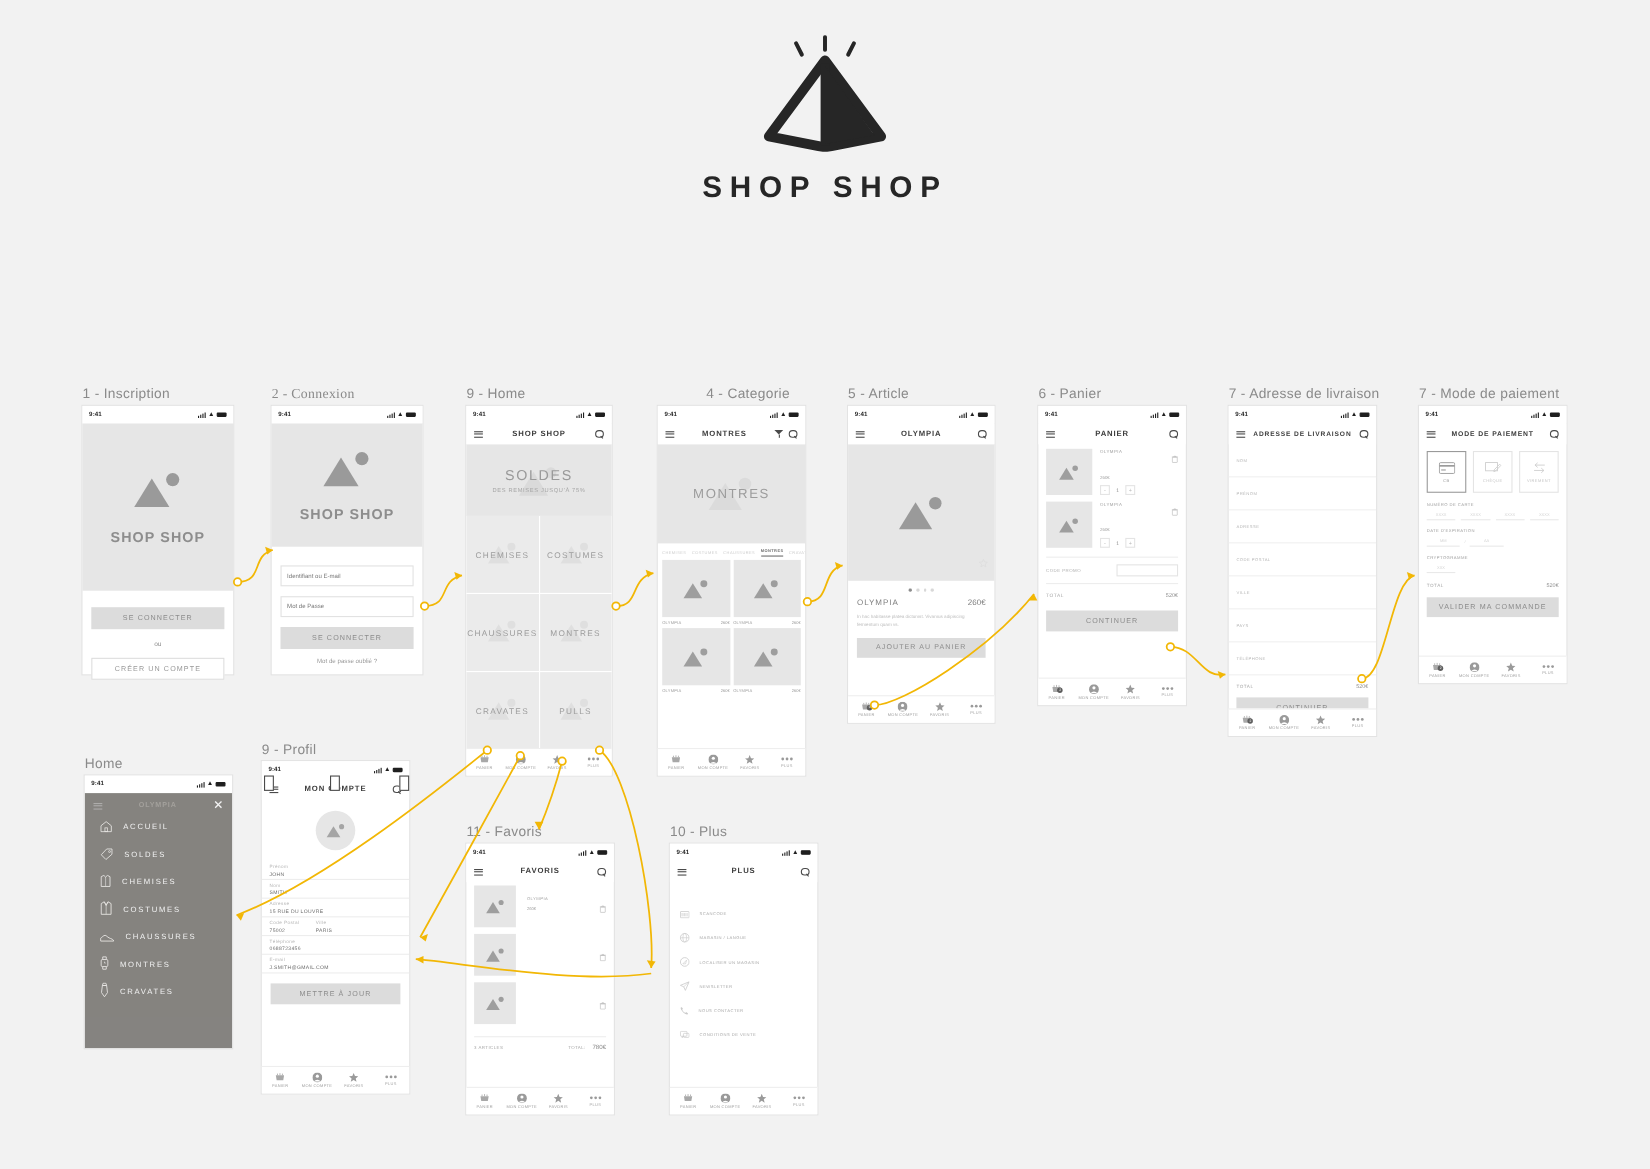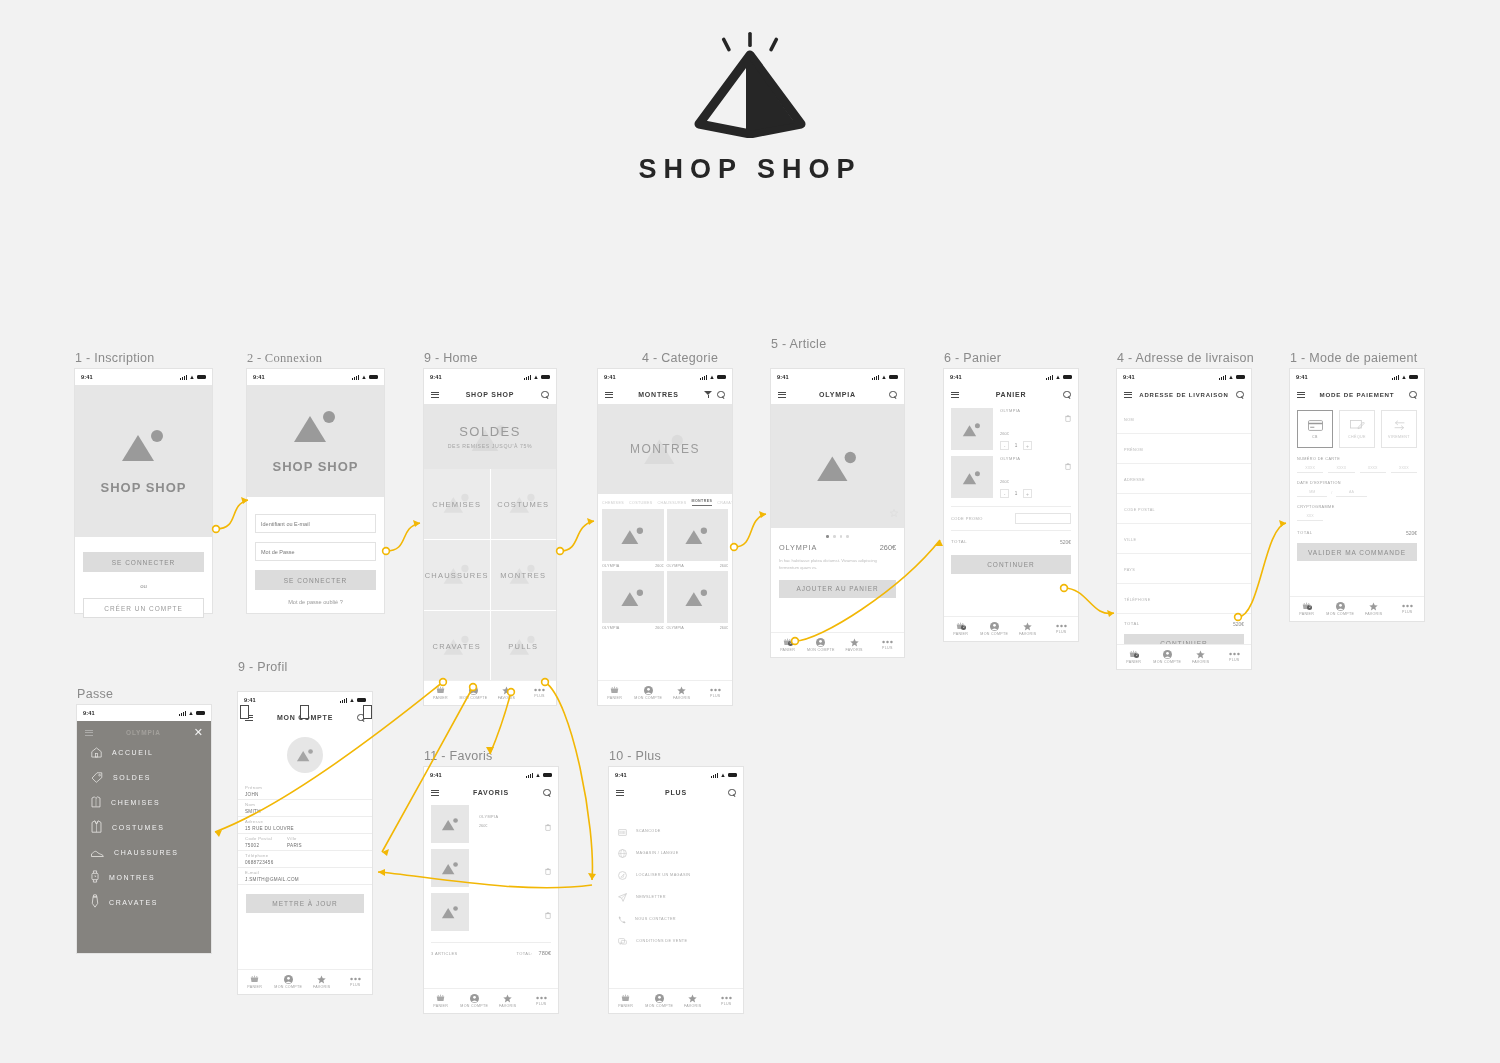--- a/index.html
+++ b/index.html
@@ -409,21 +409,21 @@
         <svg width="11" height="4" viewBox="0 0 14 4">
             <circle cx="2" cy="2" r="1.6" fill="#9a9a9a"></circle>
             <circle cx="7" cy="2" r="1.6" fill="#9a9a9a"></circle>
             <circle cx="12" cy="2" r="1.6" fill="#9a9a9a"></circle>
           </svg>
         <span class="lbl">PLUS</span>
       </div>
     </div>
   </div>
 
-  <div class="screen-label" style="left:771px; top:337px;text-align:right;">5 - Article</div>
+  <div class="screen-label" style="left:771px; top:351px;text-align:right;">5 - Article</div>
   <div class="phone" style="left:771px; top:369px; width:133px; height:288px;">
     <div class="statusbar">
       <span class="sb-time">9:41</span>
       <span class="sb-icons">
         <span class="sig">
             <i></i>
             <i></i>
             <i></i>
             <i></i>
           </span>
@@ -609,21 +609,21 @@
         <svg width="11" height="4" viewBox="0 0 14 4">
             <circle cx="2" cy="2" r="1.6" fill="#9a9a9a"></circle>
             <circle cx="7" cy="2" r="1.6" fill="#9a9a9a"></circle>
             <circle cx="12" cy="2" r="1.6" fill="#9a9a9a"></circle>
           </svg>
         <span class="lbl">PLUS</span>
       </div>
     </div>
   </div>
 
-  <div class="screen-label" style="left:1117px; top:351px;">4 - Adresse de  livraison</div>
+  <div class="screen-label" style="left:1117px; top:351px;">7 - Adresse de  livraison</div>
   <div class="phone" style="left:1117px; top:369px; width:134px; height:300px;">
     <div class="statusbar">
       <span class="sb-time">9:41</span>
       <span class="sb-icons">
         <span class="sig">
             <i></i>
             <i></i>
             <i></i>
             <i></i>
           </span>
@@ -681,21 +681,21 @@
         <svg width="11" height="4" viewBox="0 0 14 4">
             <circle cx="2" cy="2" r="1.6" fill="#9a9a9a"></circle>
             <circle cx="7" cy="2" r="1.6" fill="#9a9a9a"></circle>
             <circle cx="12" cy="2" r="1.6" fill="#9a9a9a"></circle>
           </svg>
         <span class="lbl">PLUS</span>
       </div>
     </div>
   </div>
 
-  <div class="screen-label" style="left:1290px; top:351px;">1 - Mode de paiement</div>
+  <div class="screen-label" style="left:1290px; top:351px;">7 - Mode de paiement</div>
   <div class="phone" style="left:1290px; top:369px; width:134px; height:252px;">
     <div class="statusbar">
       <span class="sb-time">9:41</span>
       <span class="sb-icons">
         <span class="sig">
             <i></i>
             <i></i>
             <i></i>
             <i></i>
           </span>
@@ -793,21 +793,21 @@
         <svg width="11" height="4" viewBox="0 0 14 4">
             <circle cx="2" cy="2" r="1.6" fill="#9a9a9a"></circle>
             <circle cx="7" cy="2" r="1.6" fill="#9a9a9a"></circle>
             <circle cx="12" cy="2" r="1.6" fill="#9a9a9a"></circle>
           </svg>
         <span class="lbl">PLUS</span>
       </div>
     </div>
   </div>
 
-  <div class="screen-label" style="left:77px; top:687px;">Passe</div>
+  <div class="screen-label" style="left:77px; top:687px;">Home</div>
   <div class="phone" style="left:77px; top:705px; width:134px; height:248px; overflow:hidden;">
     <div class="statusbar">
       <span class="sb-time">9:41</span>
       <span class="sb-icons">
         <span class="sig">
             <i></i>
             <i></i>
             <i></i>
             <i></i>
           </span>
@@ -871,21 +871,21 @@
       <div class="drawer-item">
         <span><svg width="8" height="14" viewBox="0 0 10 17">
               <path d="M3.4 0.8 H6.6 L7.4 3.4 H2.6 Z" fill="none" stroke="#e7e5e2" stroke-width="1"></path>
               <path d="M2.6 3.4 L1.6 11.4 L5 16.2 L8.4 11.4 L7.4 3.4 Z" fill="none" stroke="#e7e5e2" stroke-width="1"></path>
             </svg></span>
         <span class="dl">CRAVATES</span>
       </div>
     </div>
   </div>
 
-  <div class="screen-label" style="left:238px; top:660px;">9 - Profil</div>
+  <div class="screen-label" style="left:238px; top:674px;">9 - Profil</div>
   <div class="phone" style="left:238px; top:692px; width:134px; height:302px;">
     <div class="statusbar">
       <span class="sb-time">9:41</span>
       <span class="sb-icons">
         <span class="sig">
             <i></i>
             <i></i>
             <i></i>
             <i></i>
           </span>

